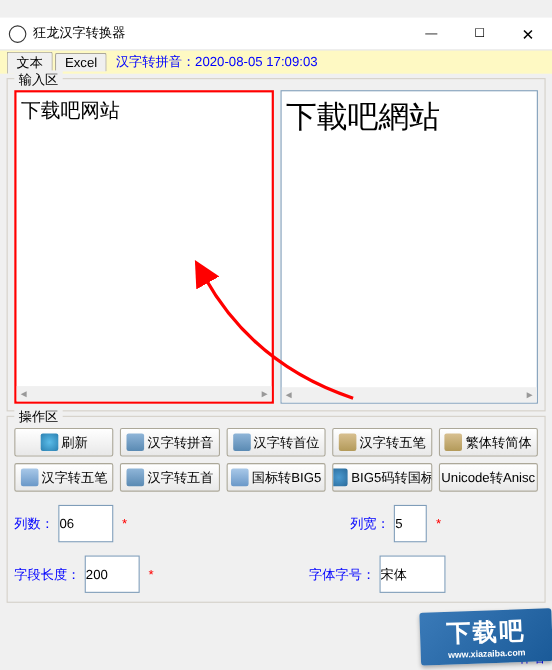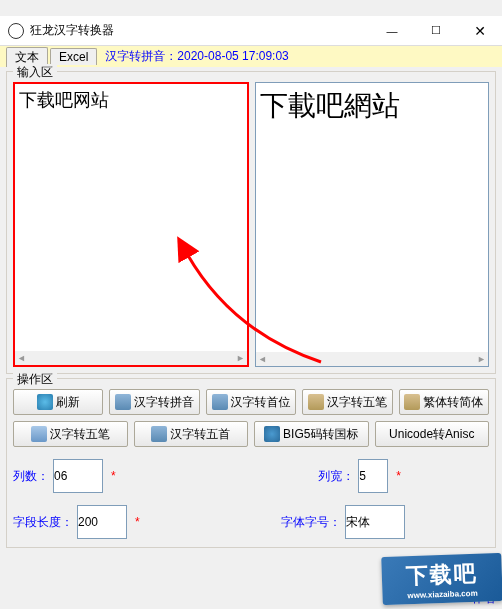--- a/index.html
+++ b/index.html
@@ -129,20 +129,24 @@
   <div class="btnrow">
     <div class="opbtn">
         <span class="bi bi-e"></span>
         <span>汉字转五笔</span>
       </div>
     <div class="opbtn">
         <span class="bi bi-f"></span>
         <span>汉字转五首</span>
       </div>
     <div class="opbtn">
+        <span class="bi bi-g"></span>
+        <span>国标转BIG5</span>
+      </div>
+    <div class="opbtn">
         <span class="bi bi-h"></span>
         <span>BIG5码转国标</span>
       </div>
     <div class="opbtn">
         <span>Unicode转Anisc</span>
       </div>
   </div>
   <div class="fieldrow">
     <span class="fldlabel">列数：</span>
     <input class="fldinput w50" value="06" style="">

